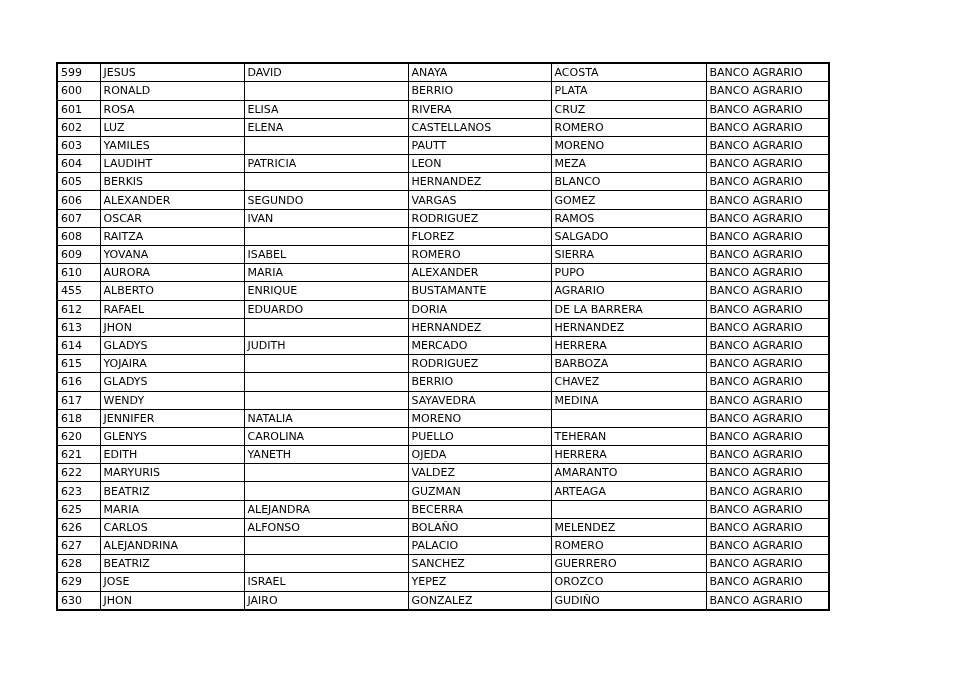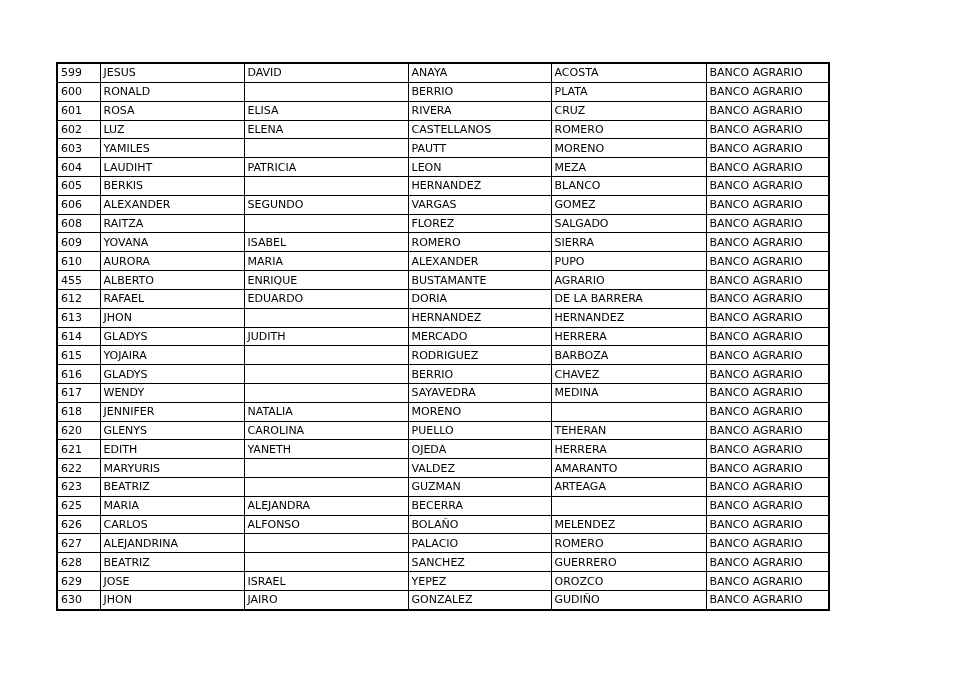--- a/index.html
+++ b/index.html
@@ -113,20 +113,28 @@
         </tr>
         <tr>
           <td class="num">606</td>
           <td>ALEXANDER</td>
           <td>SEGUNDO</td>
           <td>VARGAS</td>
           <td>GOMEZ</td>
           <td>BANCO AGRARIO</td>
         </tr>
         <tr>
+          <td class="num">607</td>
+          <td>OSCAR</td>
+          <td>IVAN</td>
+          <td>RODRIGUEZ</td>
+          <td>RAMOS</td>
+          <td>BANCO AGRARIO</td>
+        </tr>
+        <tr>
           <td class="num">608</td>
           <td>RAITZA</td>
           <td></td>
           <td>FLOREZ</td>
           <td>SALGADO</td>
           <td>BANCO AGRARIO</td>
         </tr>
         <tr>
           <td class="num">609</td>
           <td>YOVANA</td>

